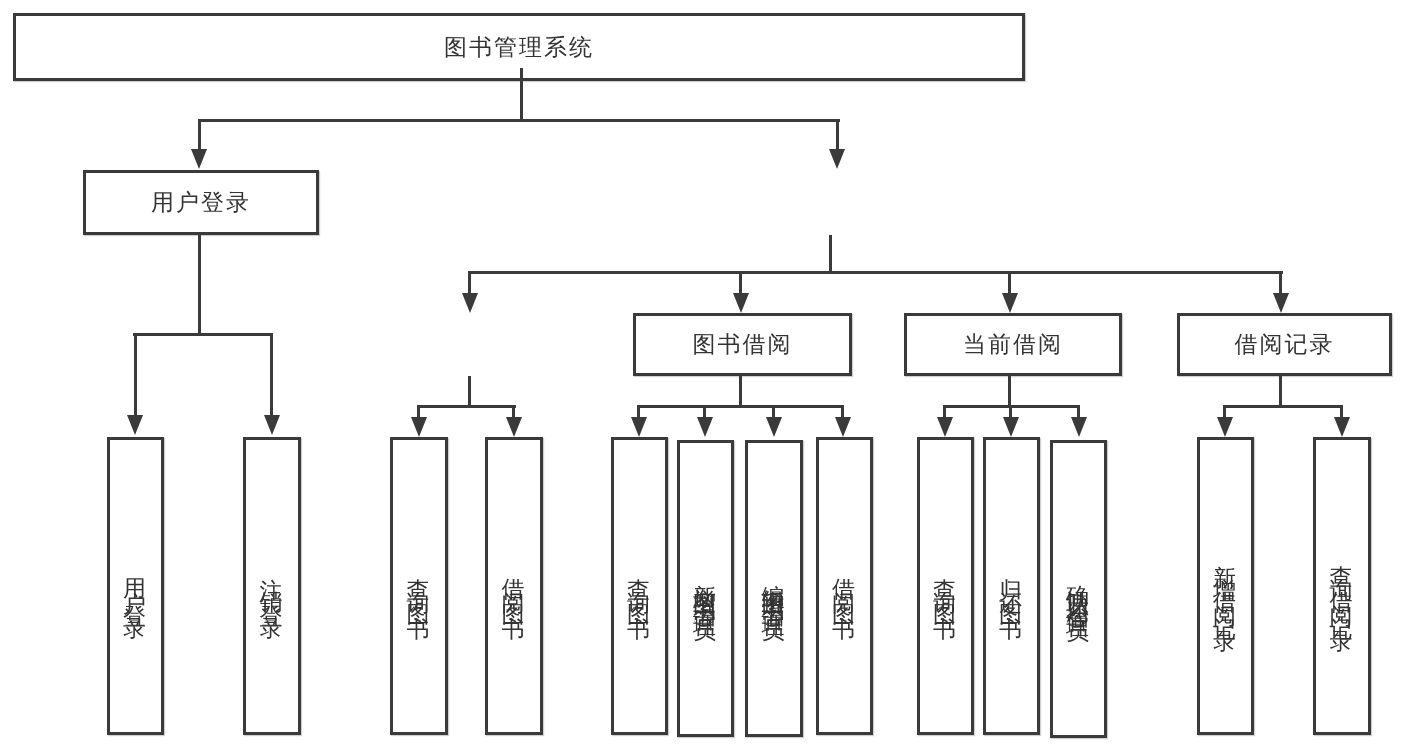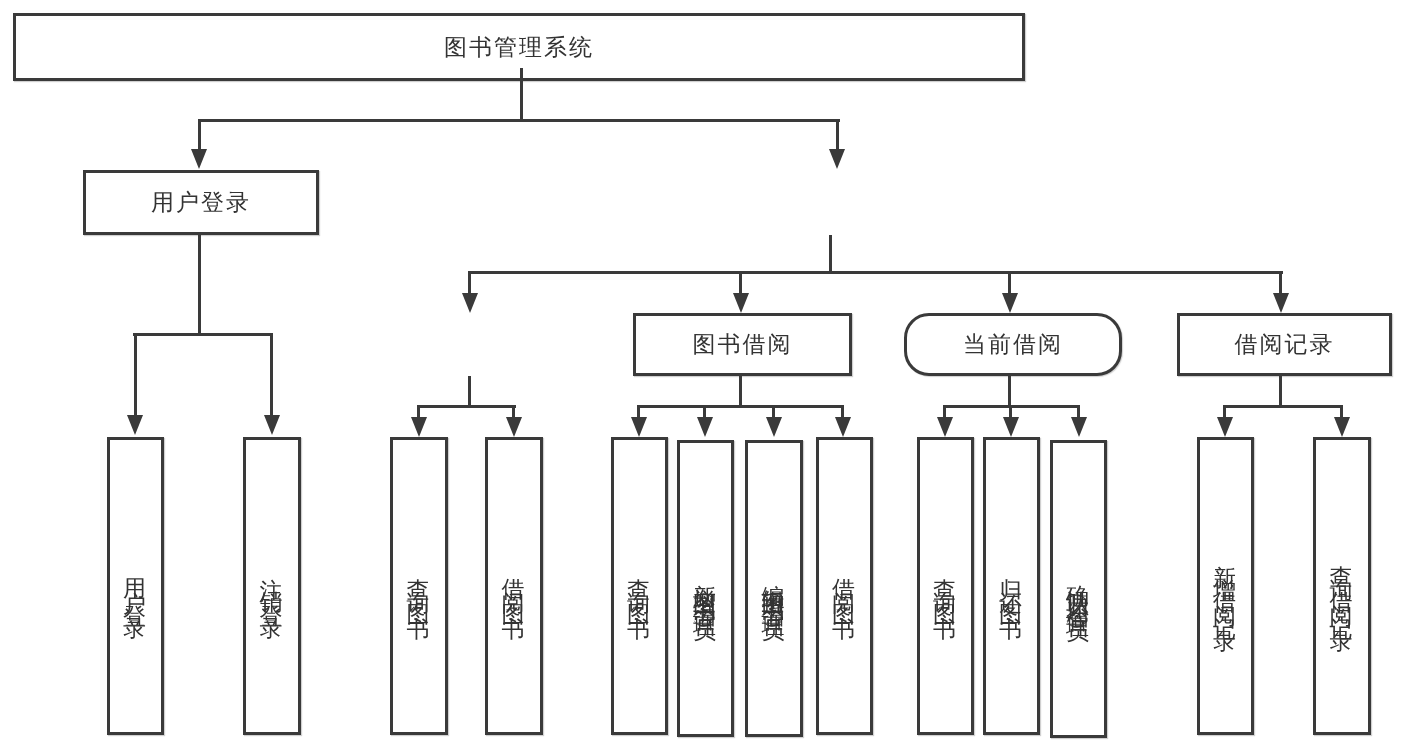--- a/index.html
+++ b/index.html
@@ -81,21 +81,21 @@
   <div class="vline" style="left:739px; top:271px; height:22px;"></div>
   <div class="arrow" style="left:733px; top:293px;"></div>
   <div class="vline" style="left:1008px; top:271px; height:22px;"></div>
   <div class="arrow" style="left:1002px; top:293px;"></div>
   <div class="vline" style="left:1279px; top:271px; height:22px;"></div>
   <div class="arrow" style="left:1273px; top:293px;"></div>
 
   <div class="box" style="left:633px; top:313px; width:219px; height:63px;">
     <span>图书借阅</span>
   </div>
-  <div class="box" style="left:904px; top:313px; width:218px; height:63px;border-radius:25px;">
+  <div class="box" style="left:904px; top:313px; width:218px; height:63px;">
     <span>当前借阅</span>
   </div>
   <div class="box" style="left:1177px; top:313px; width:215px; height:63px;">
     <span>借阅记录</span>
   </div>
 
   <div class="vline" style="left:468px; top:376px; height:31px;"></div>
   <div class="hline" style="left:418px; top:405px; width:98px;"></div>
   <div class="vline" style="left:417px; top:405px; height:12px;"></div>
   <div class="arrow" style="left:411px; top:417px;"></div>

